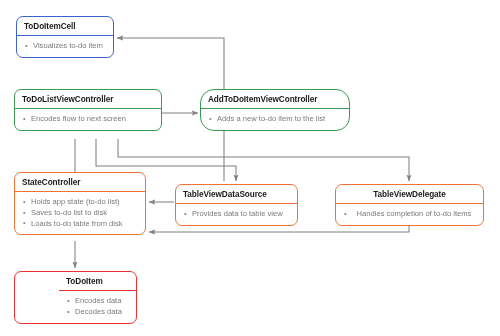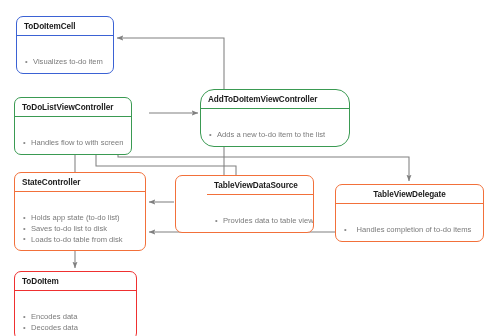--- a/index.html
+++ b/index.html
@@ -42,21 +42,20 @@
     line-height: 1.1;
     white-space: nowrap;
   }
   .node-divider {
     height: 0;
     border-top-width: 1.1px;
     border-top-style: solid;
   }
   .node-body {
     padding: 5px 7px 5px 8px;
-    margin-top: 16px;
   }
   .node-item {
     font-size: 7.6px;
     color: #7a7a7a;
     line-height: 1.42;
     position: relative;
     padding-left: 8px;
     white-space: nowrap;
   }
   .node-item::before {
@@ -73,26 +72,26 @@
   .c-blue   .node-divider { border-top-color: #3b62d4; }
   .c-green  { border-color: #3a9a52; }
   .c-green  .node-divider { border-top-color: #3a9a52; }
   .c-orange { border-color: #f2703a; }
   .c-orange .node-divider { border-top-color: #f2703a; }
   .c-red    { border-color: #ef3030; }
   .c-red    .node-divider { border-top-color: #ef3030; }
 
   
   #node-todoitemcell        { left: 16px;  top: 16px;  width: 98px;  }
-  #node-todolistvc          { left: 14px;  top: 97px;  width: 118px; }
+  #node-todolistvc          { left: 14px;  top: 89px;  width: 148px; }
   #node-addtodoitemvc       { left: 200px; top: 89px;  width: 150px; border-radius: 14px; }
   #node-statecontroller     { left: 14px;  top: 172px; width: 132px; }
-  #node-tableviewdatasource { left: 175px; top: 175px; width: 139px; padding-left: 31px; }
+  #node-tableviewdatasource { left: 175px; top: 184px; width: 123px; }
   #node-tableviewdelegate   { left: 335px; top: 184px; width: 149px; text-align: center; }
-  #node-todoitem            { left: 14px;  top: 271px; width: 123px; }
+  #node-todoitem            { left: 14px;  top: 271px; width: 123px; padding-left: 44px; }
 </style>
 </head>
 <body>
 
 <div id="canvas">
 
   <svg class="connectors" viewBox="0 0 500 336" width="500" height="336">
     <defs>
       <marker id="arrowhead" markerWidth="7" markerHeight="6" refX="6.4" refY="3" orient="auto" markerUnits="userSpaceOnUse">
         <path d="M0,0.45 L6.6,3 L0,5.55 L1.5,3 Z" fill="#808080"></path>
@@ -124,21 +123,21 @@
     <div class="node-divider"></div>
     <div class="node-body">
       <div class="node-item">Visualizes to-do item</div>
     </div>
   </div>
 
   <div class="node c-green" id="node-todolistvc">
     <div class="node-title">ToDoListViewController</div>
     <div class="node-divider"></div>
     <div class="node-body">
-      <div class="node-item">Handles flow to with screen</div>
+      <div class="node-item">Encodes flow to next screen</div>
     </div>
   </div>
 
   <div class="node c-green" id="node-addtodoitemvc">
     <div class="node-title">AddToDoItemViewController</div>
     <div class="node-divider"></div>
     <div class="node-body">
       <div class="node-item">Adds a new to-do item to the list</div>
     </div>
   </div>

